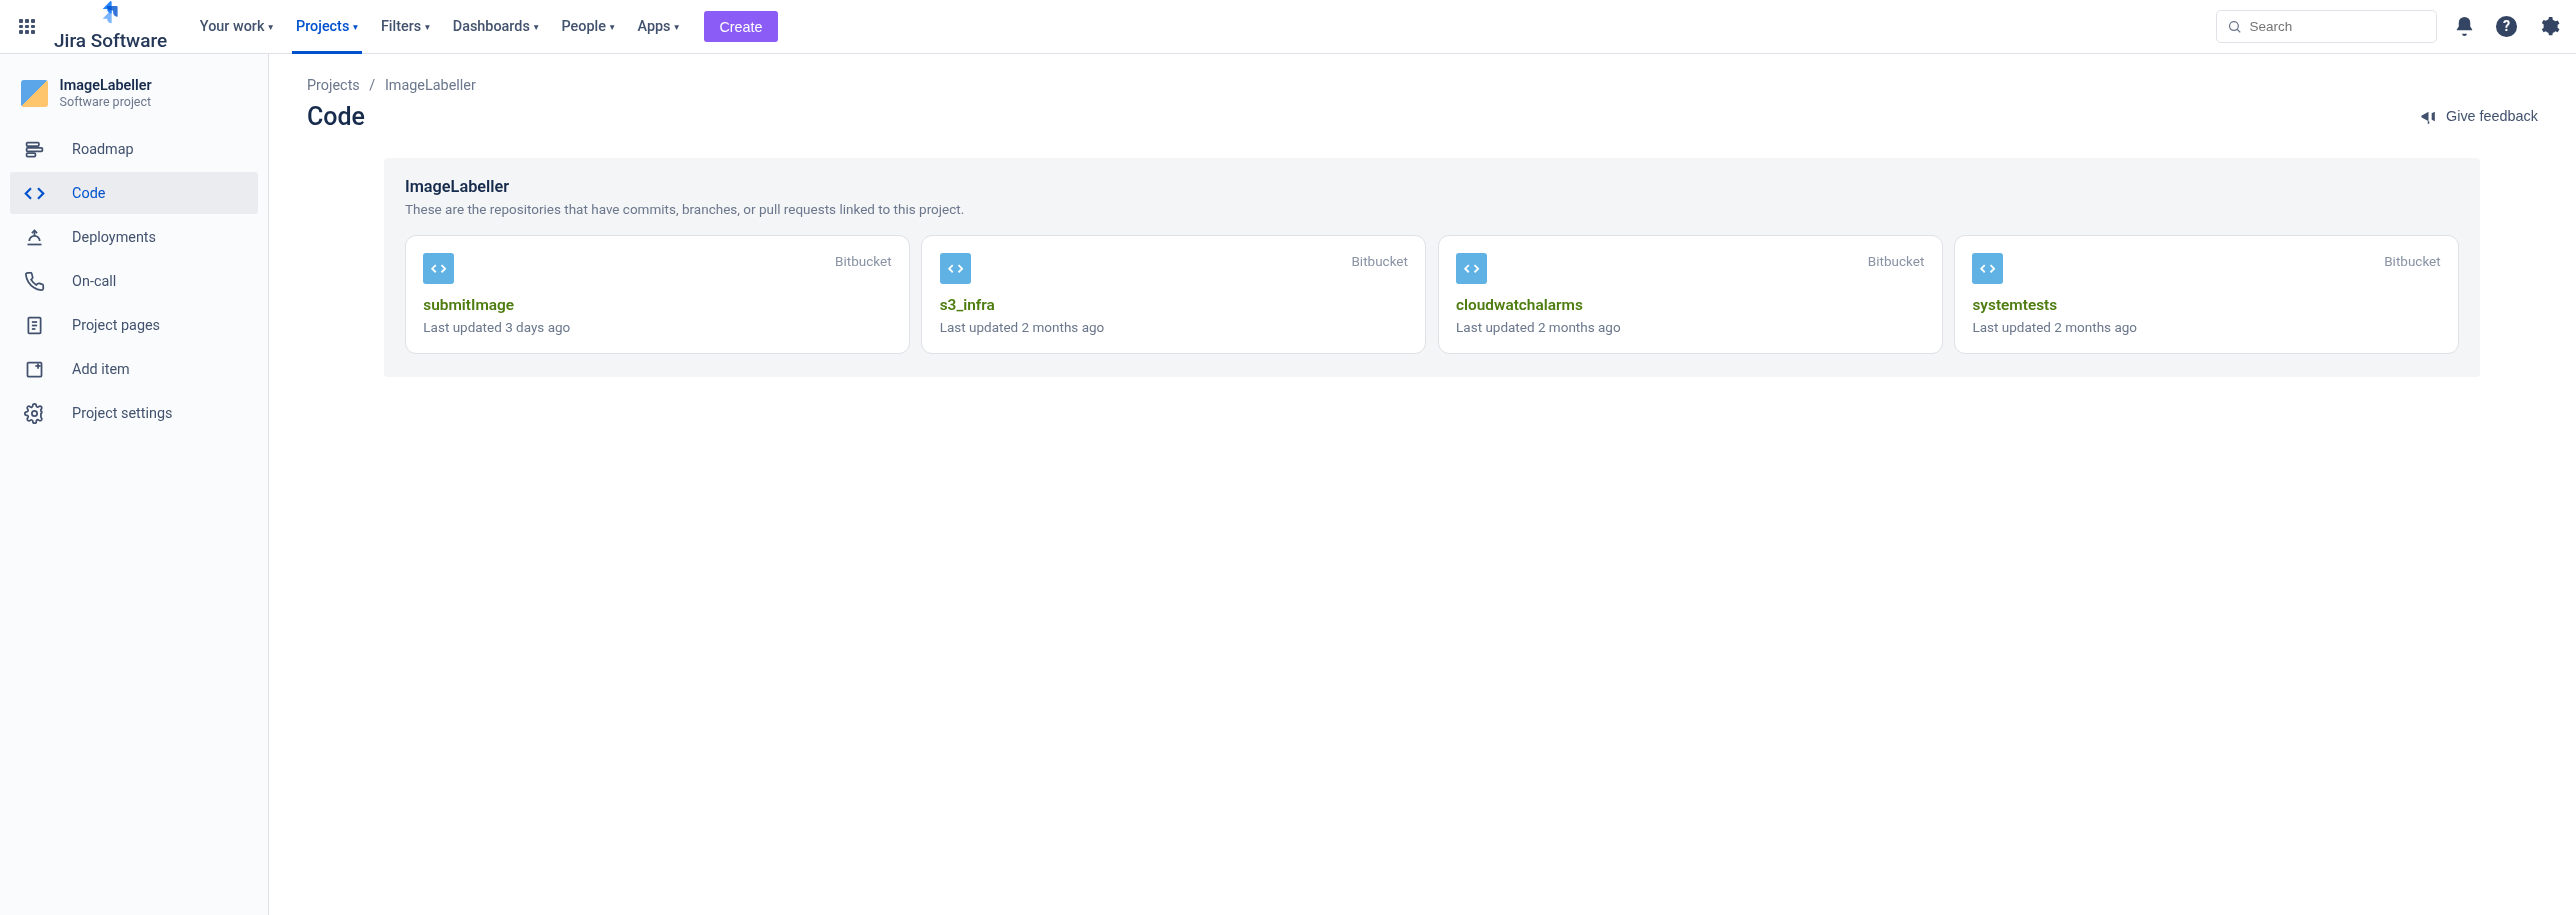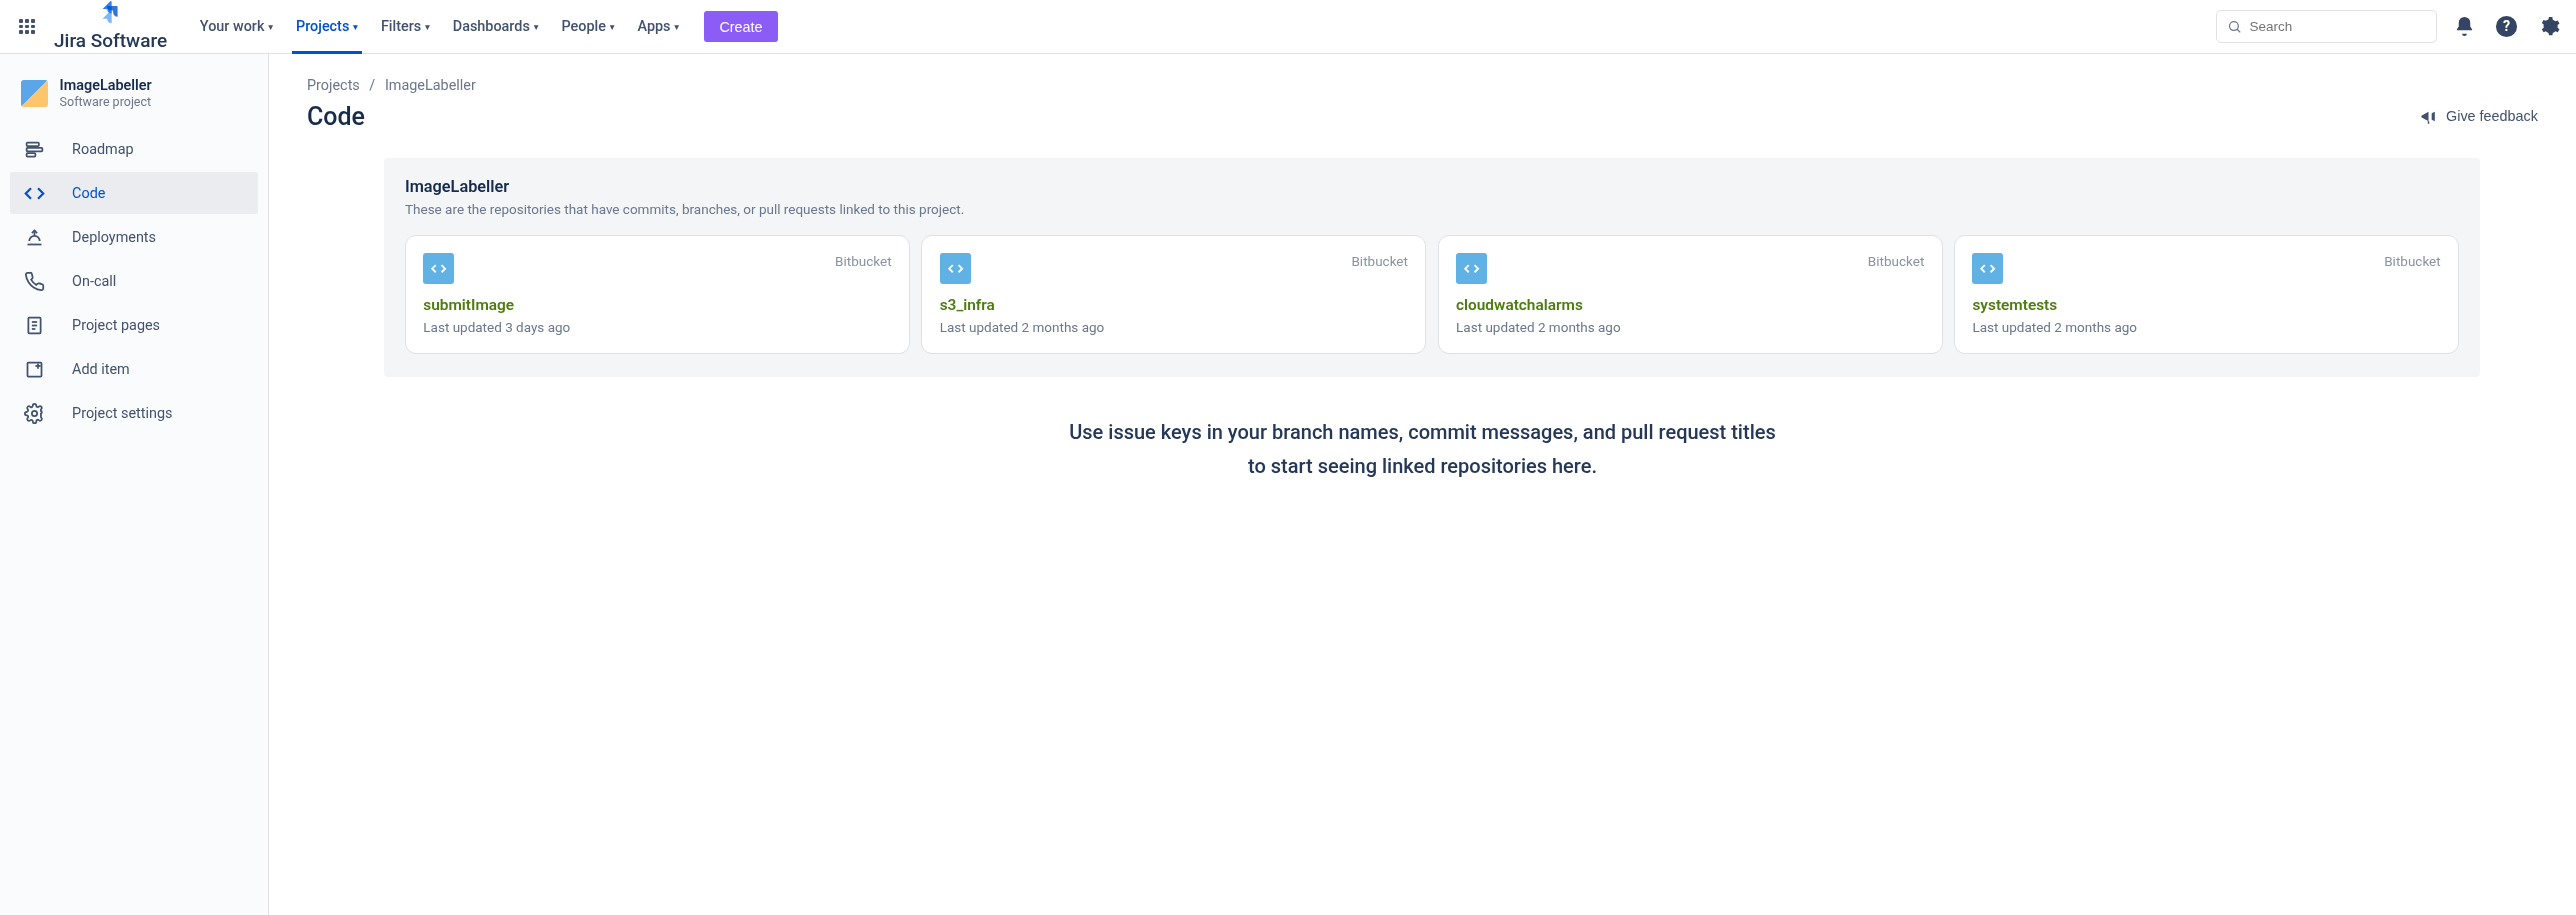--- a/index.html
+++ b/index.html
@@ -363,19 +363,15 @@
                 </svg>
             </div>
             <span class="repo-source">Bitbucket</span>
           </div>
           <div class="repo-name">systemtests</div>
           <div class="repo-updated">Last updated 2 months ago</div>
         </div>
       </div>
     </div>
 
-    <div class="hint-text">
-      <div>Use issue keys in your branch names, commit messages, and pull request titles</div>
-      <div>to start seeing linked repositories here.</div>
-    </div>
   </main>
 </div>
 
 
 </body></html>

